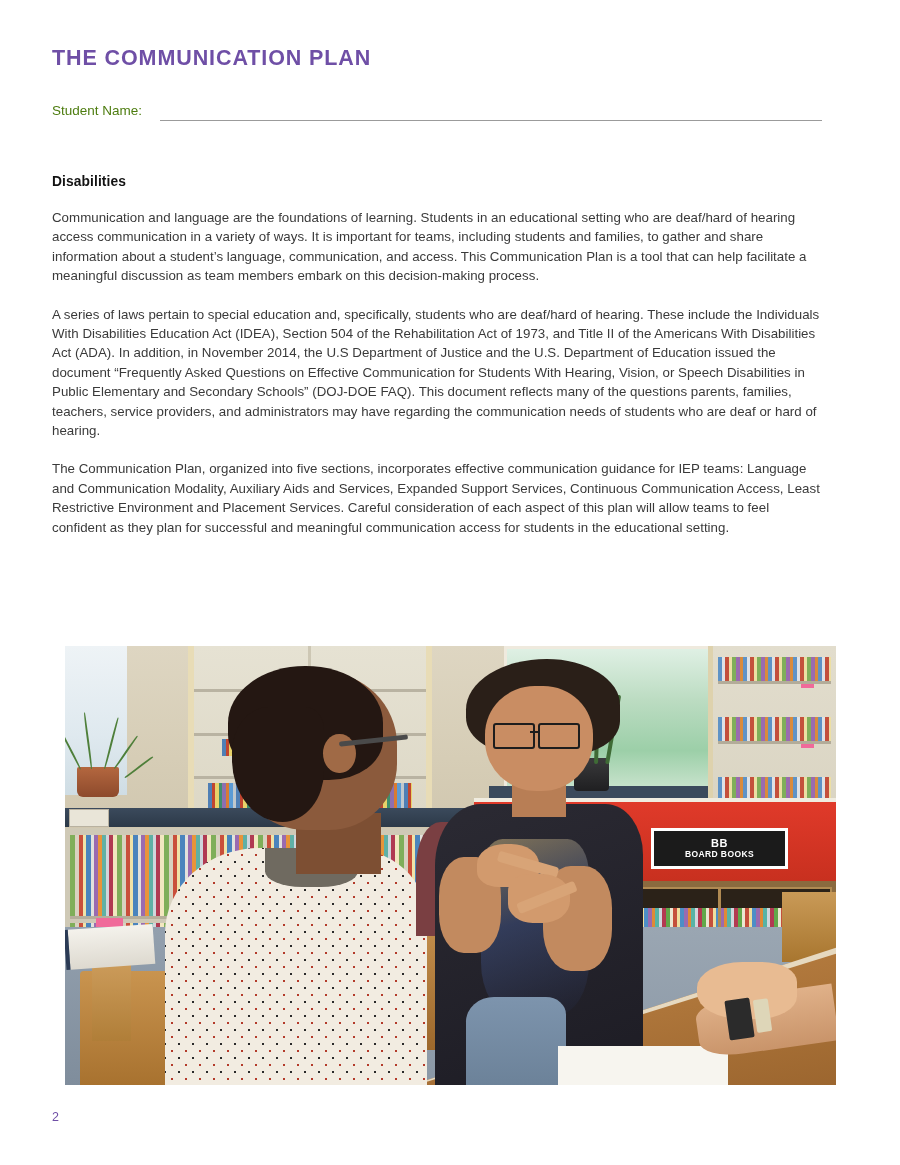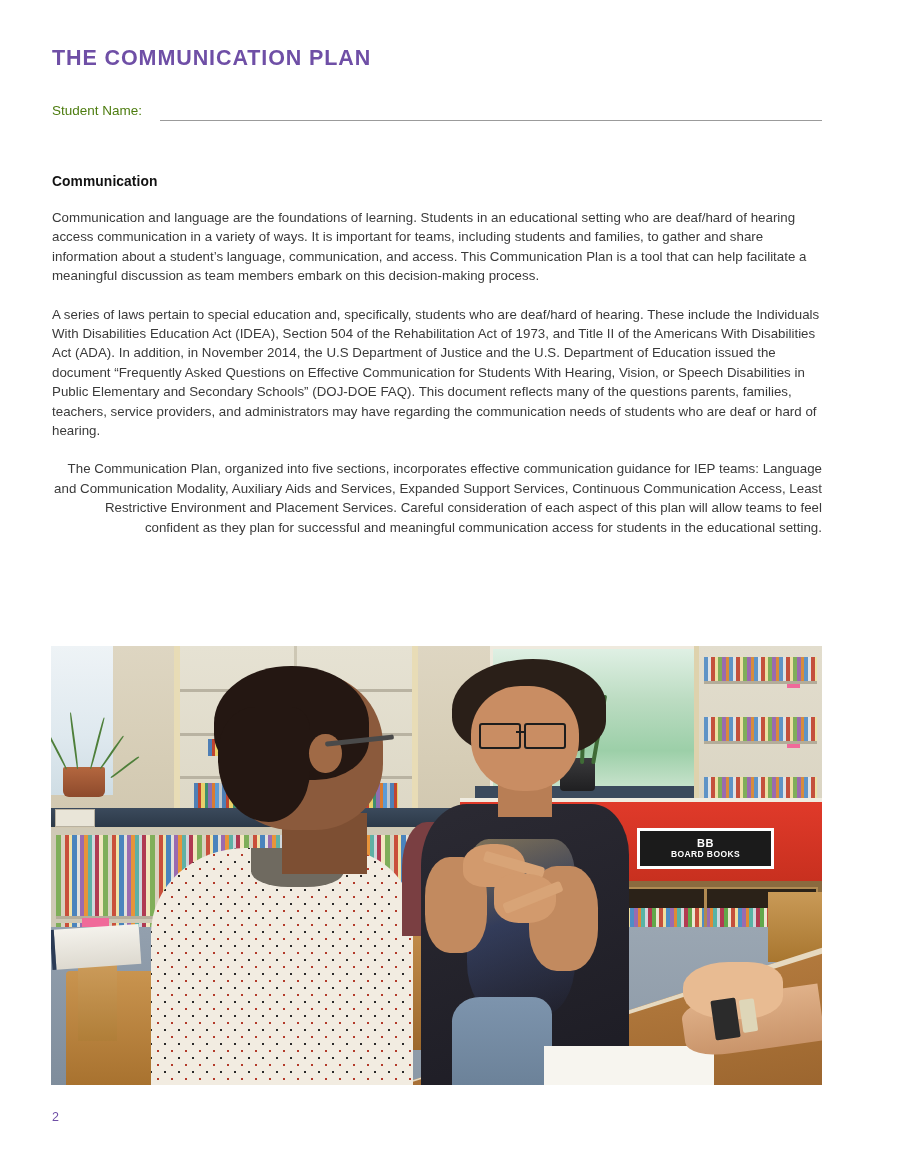--- a/index.html
+++ b/index.html
@@ -81,26 +81,26 @@
     width: 770px;
   }
   .para {
     font-size: 13.3px;
     line-height: 19.4px;
     color: #3a3a3a;
     margin: 0 0 19px 0;
     text-align: left;
     letter-spacing: 0.02px;
   }
-  .para:last-child { margin-bottom: 8px; text-align: right; }
+  .para:last-child { margin-bottom: 8px; }
 
   
   .photo {
     position: absolute;
-    left: 51px;
+    left: 65px;
     top: 646px;
     width: 771px;
     height: 439px;
     overflow: hidden;
     background: #b9b09c;
   }
   .photo-inner { position: absolute; inset: 0; }
 
   
   .bg-wall {
@@ -466,21 +466,21 @@
 <div class="page">
 
   <div class="doc-title">THE COMMUNICATION PLAN</div>
 
   <div class="field-row student">
     <span class="field-label">Student Name:</span>
     <span class="field-rule"></span>
   </div>
 
 
-  <div class="section-heading">Communication</div>
+  <div class="section-heading">Disabilities</div>
 
   <div class="body-copy">
     <p class="para">Communication and language are the foundations of learning. Students in an educational setting who are deaf/hard of hearing access communication in a variety of ways. It is important for teams, including students and families, to gather and share information about a student’s language, communication, and access. This Communication Plan is a tool that can help facilitate a meaningful discussion as team members embark on this decision-making process.</p>
     <p class="para">A series of laws pertain to special education and, specifically, students who are deaf/hard of hearing. These include the Individuals With Disabilities Education Act (IDEA), Section 504 of the Rehabilitation Act of 1973, and Title II of the Americans With Disabilities Act (ADA). In addition, in November 2014, the U.S Department of Justice and the U.S. Department of Education issued the document “Frequently Asked Questions on Effective Communication for Students With Hearing, Vision, or Speech Disabilities in Public Elementary and Secondary Schools” (DOJ-DOE FAQ). This document reflects many of the questions parents, families, teachers, service providers, and administrators may have regarding the communication needs of students who are deaf or hard of hearing.</p>
     <p class="para">The Communication Plan, organized into five sections, incorporates effective communication guidance for IEP teams: Language and Communication Modality, Auxiliary Aids and Services, Expanded Support Services, Continuous Communication Access, Least Restrictive Environment and Placement Services. Careful consideration of each aspect of this plan will allow teams to feel confident as they plan for successful and meaningful communication access for students in the educational setting.</p>
   </div>
 
   <div class="photo">
     <div class="photo-inner">
 

